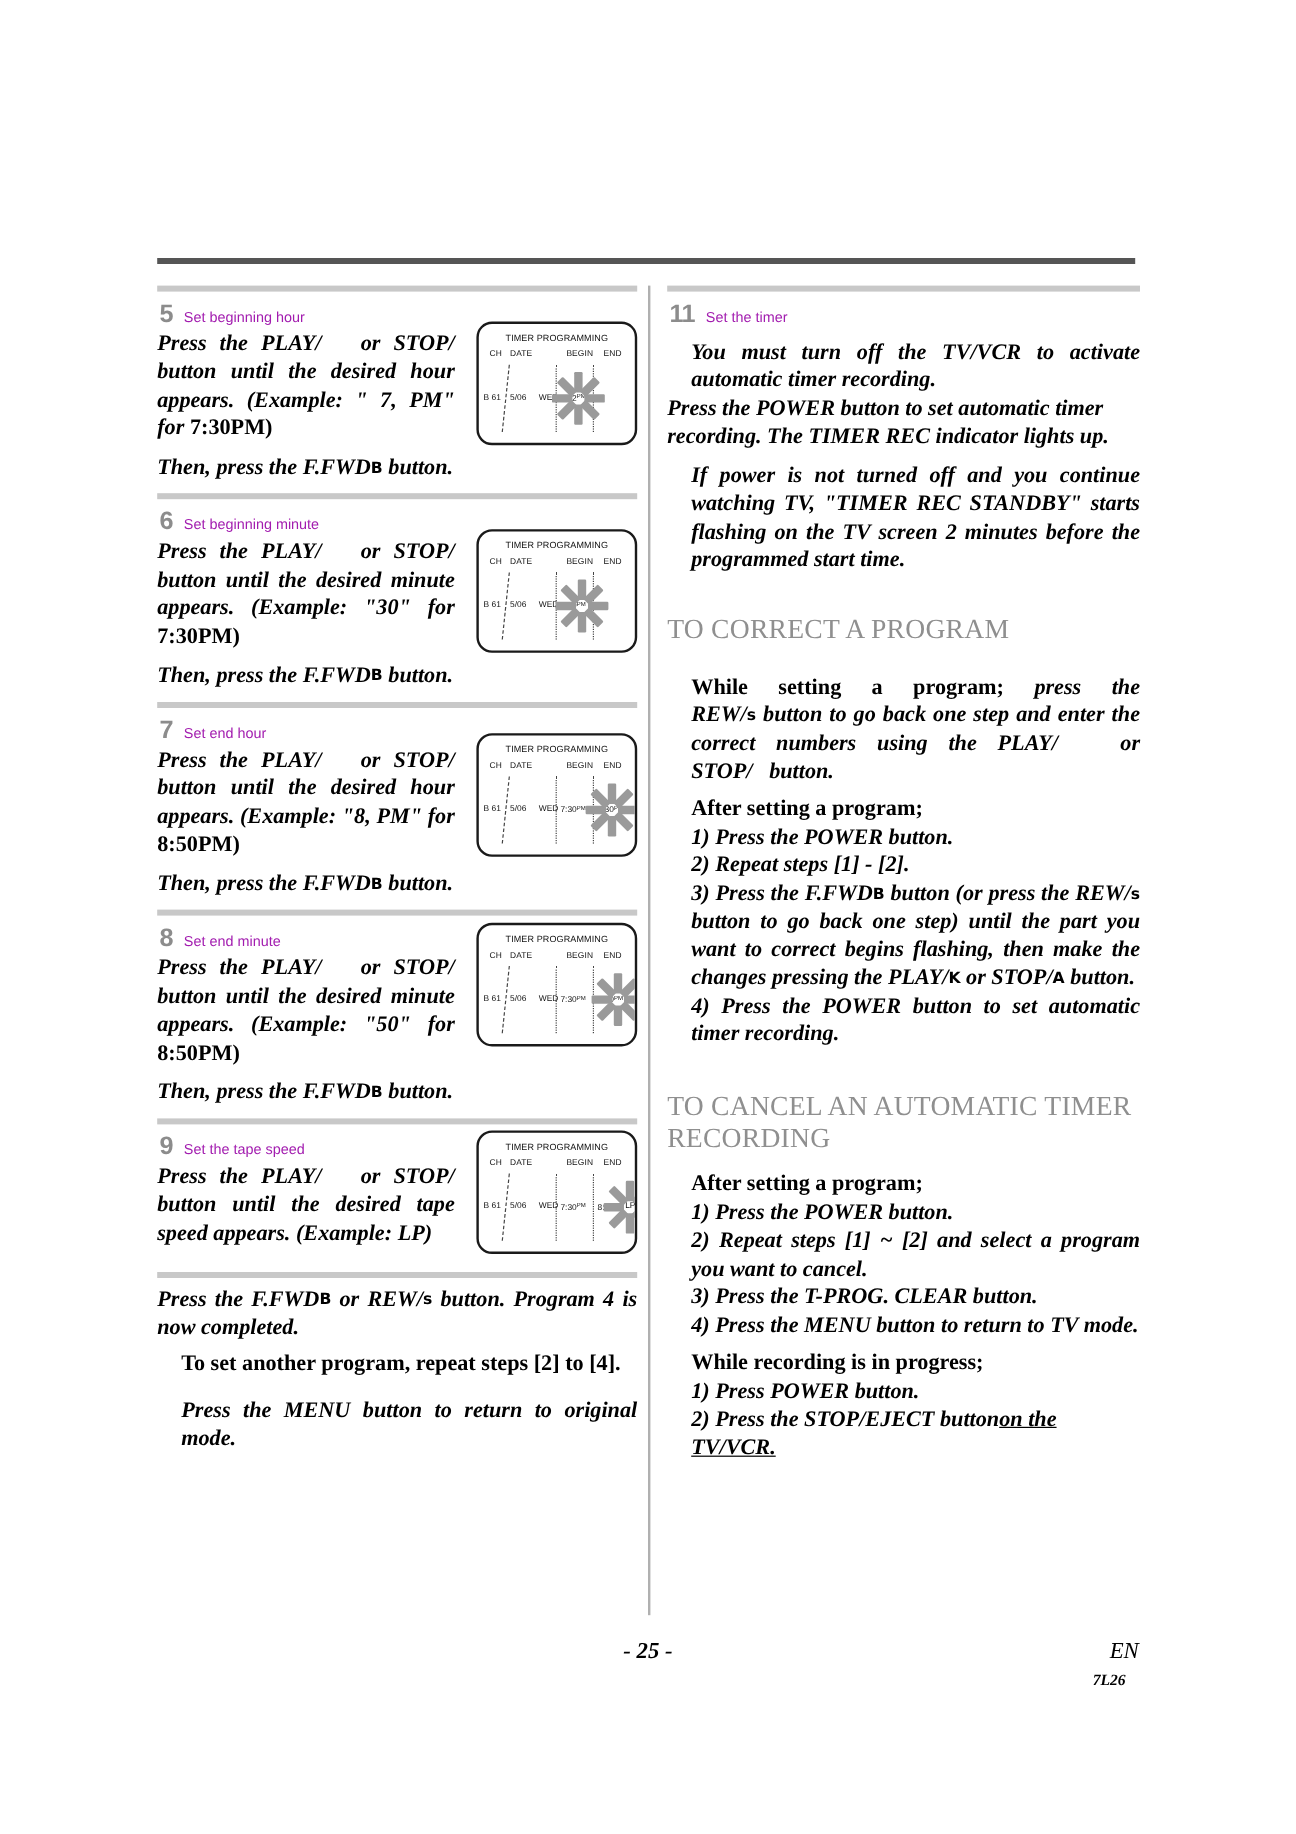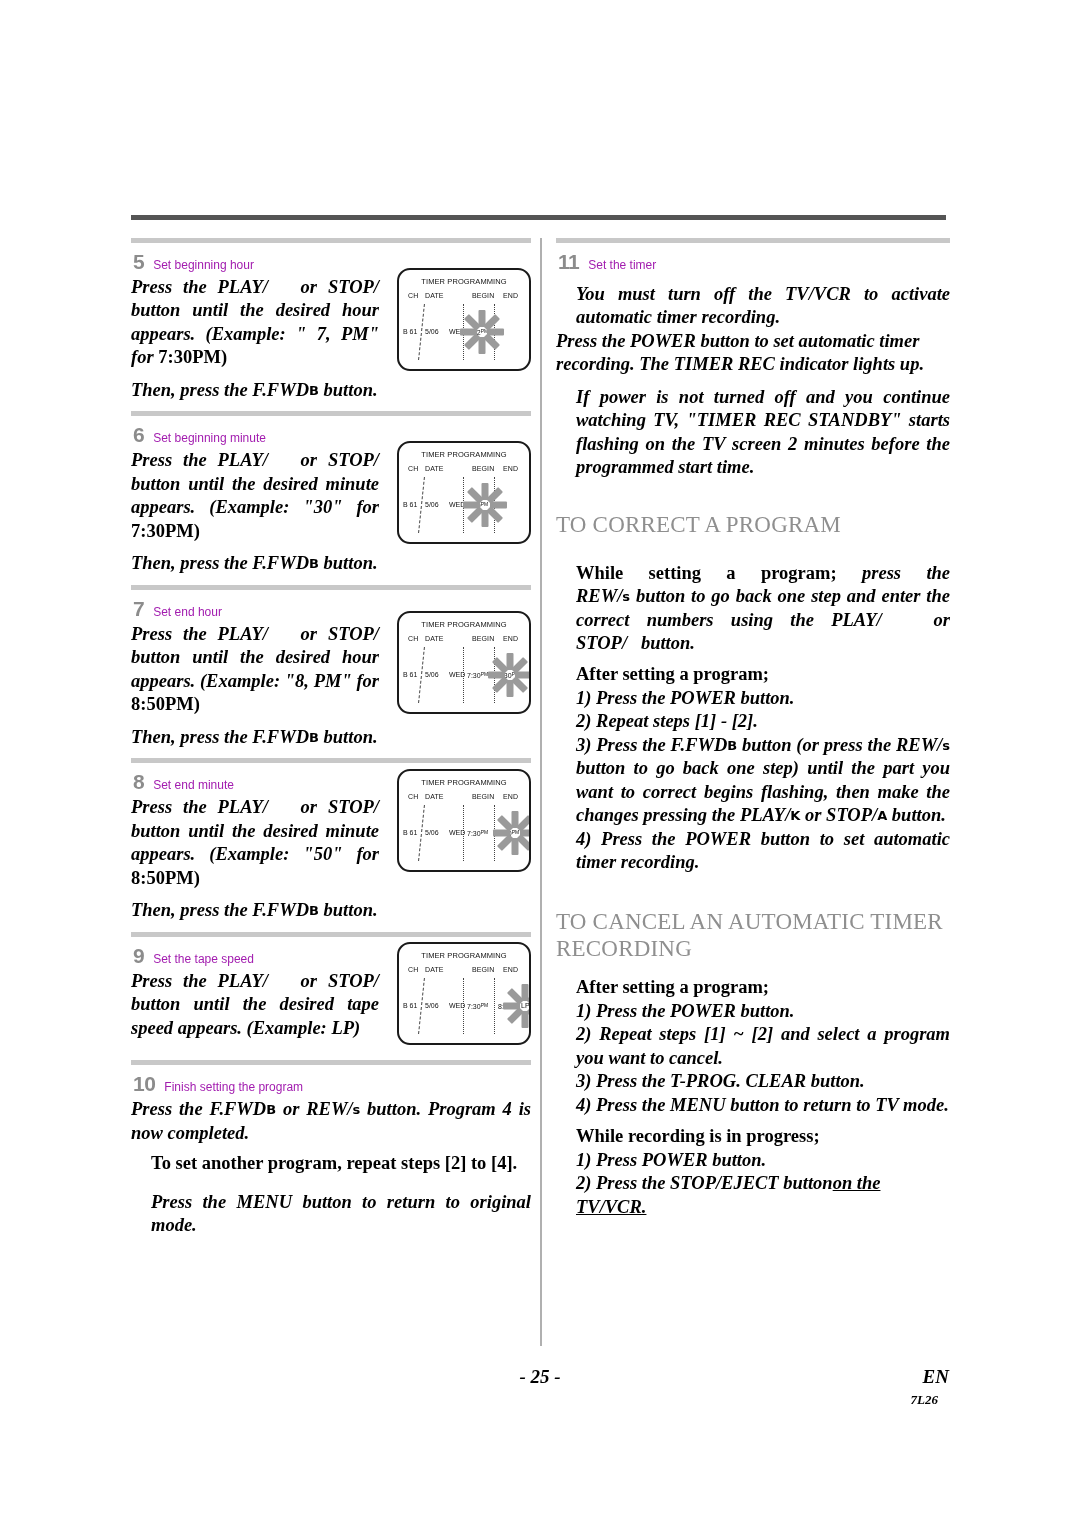--- a/index.html
+++ b/index.html
@@ -236,21 +236,21 @@
     font-weight: bold;
     font-size: 19px;
   }
   .foot-en {
     position: absolute;
     right: 131px;
     top: 1366px;
     text-align: right;
     font-family: "Liberation Serif", serif;
     font-style: italic;
-    font-weight: bold;
+    font-weight: normal;
     font-size: 19px;
   }
   .foot-code {
     position: absolute;
     right: 142px;
     top: 1392px;
     text-align: right;
     font-family: "Liberation Serif", serif;
     font-style: italic;
     font-weight: bold;
@@ -464,24 +464,20 @@
         </div>
       </div>
       <div class="step-body">
         <p class="body-text"><span>Press the PLAY/</span>&nbsp;&nbsp;&nbsp;<span>or STOP/</span>
           <span>button until the desired tape speed appears. (Example: LP)</span></p>
       </div>
     </div>
 
     <div class="step-block" style="margin-top:20px;">
       <div class="step-rule"></div>
-      <div class="step-head">
-        <span class="step-num">10</span>
-        <span class="step-title">Finish setting the program</span>
-      </div>
       <div class="step-body wide">
         <p class="body-text"><span>Press the F.FWD</span><span class="small-sym">B</span>&nbsp;<span>or REW/</span><span class="small-sym">s</span>&nbsp;<span>button. Program 4 is now completed.</span></p>
         <p class="body-text b-upright indent" style="margin-top:7px;">To set another program, repeat steps [2] to [4].</p>
         <p class="body-text indent" style="margin-top:15px;">Press the MENU button to return to original mode.</p>
       </div>
     </div>
 
   </div>
 
   <div class="col-right">

